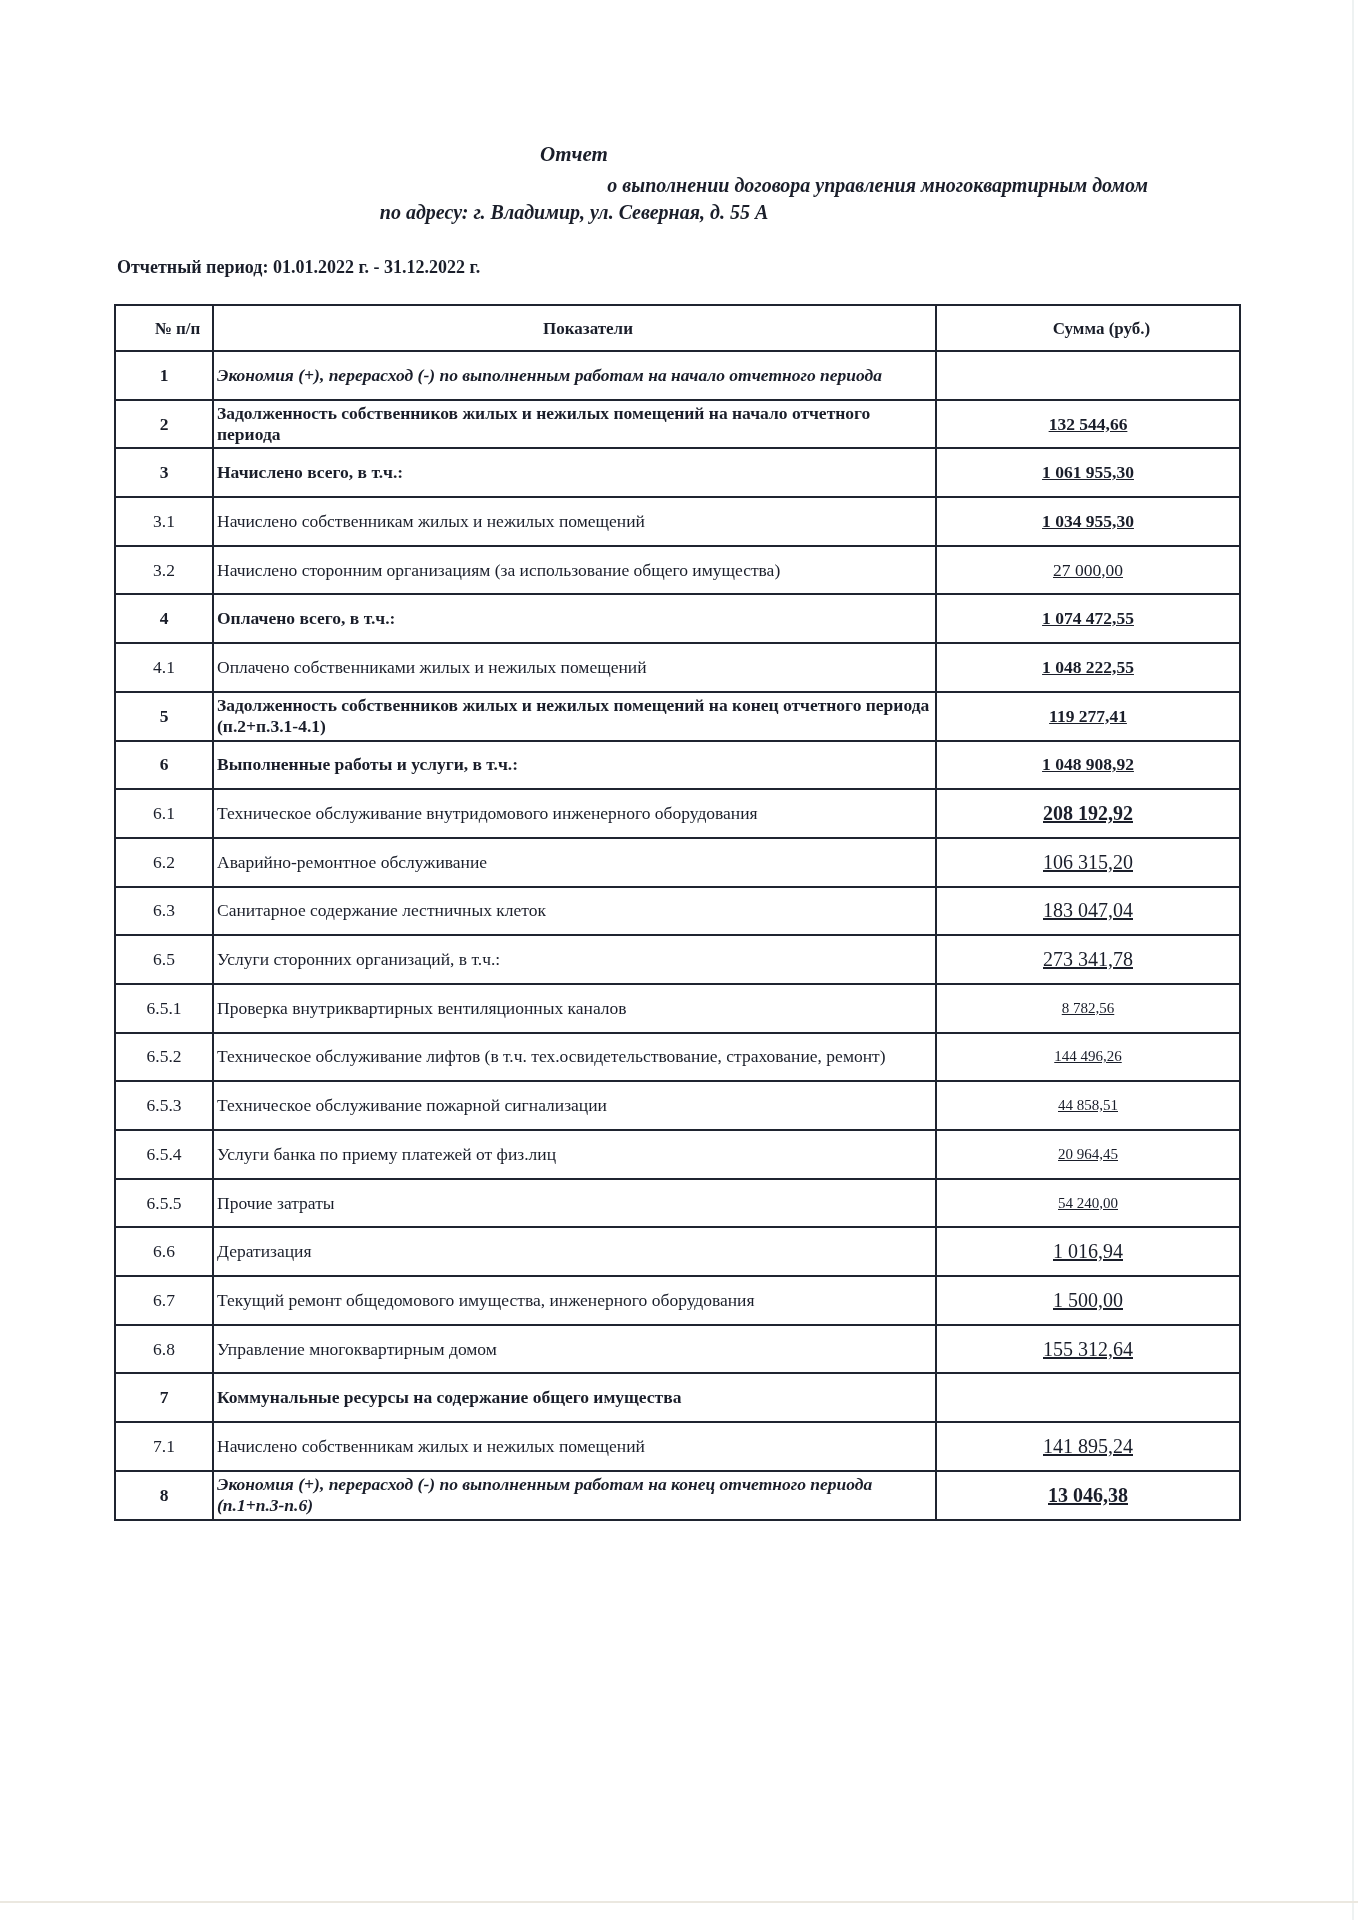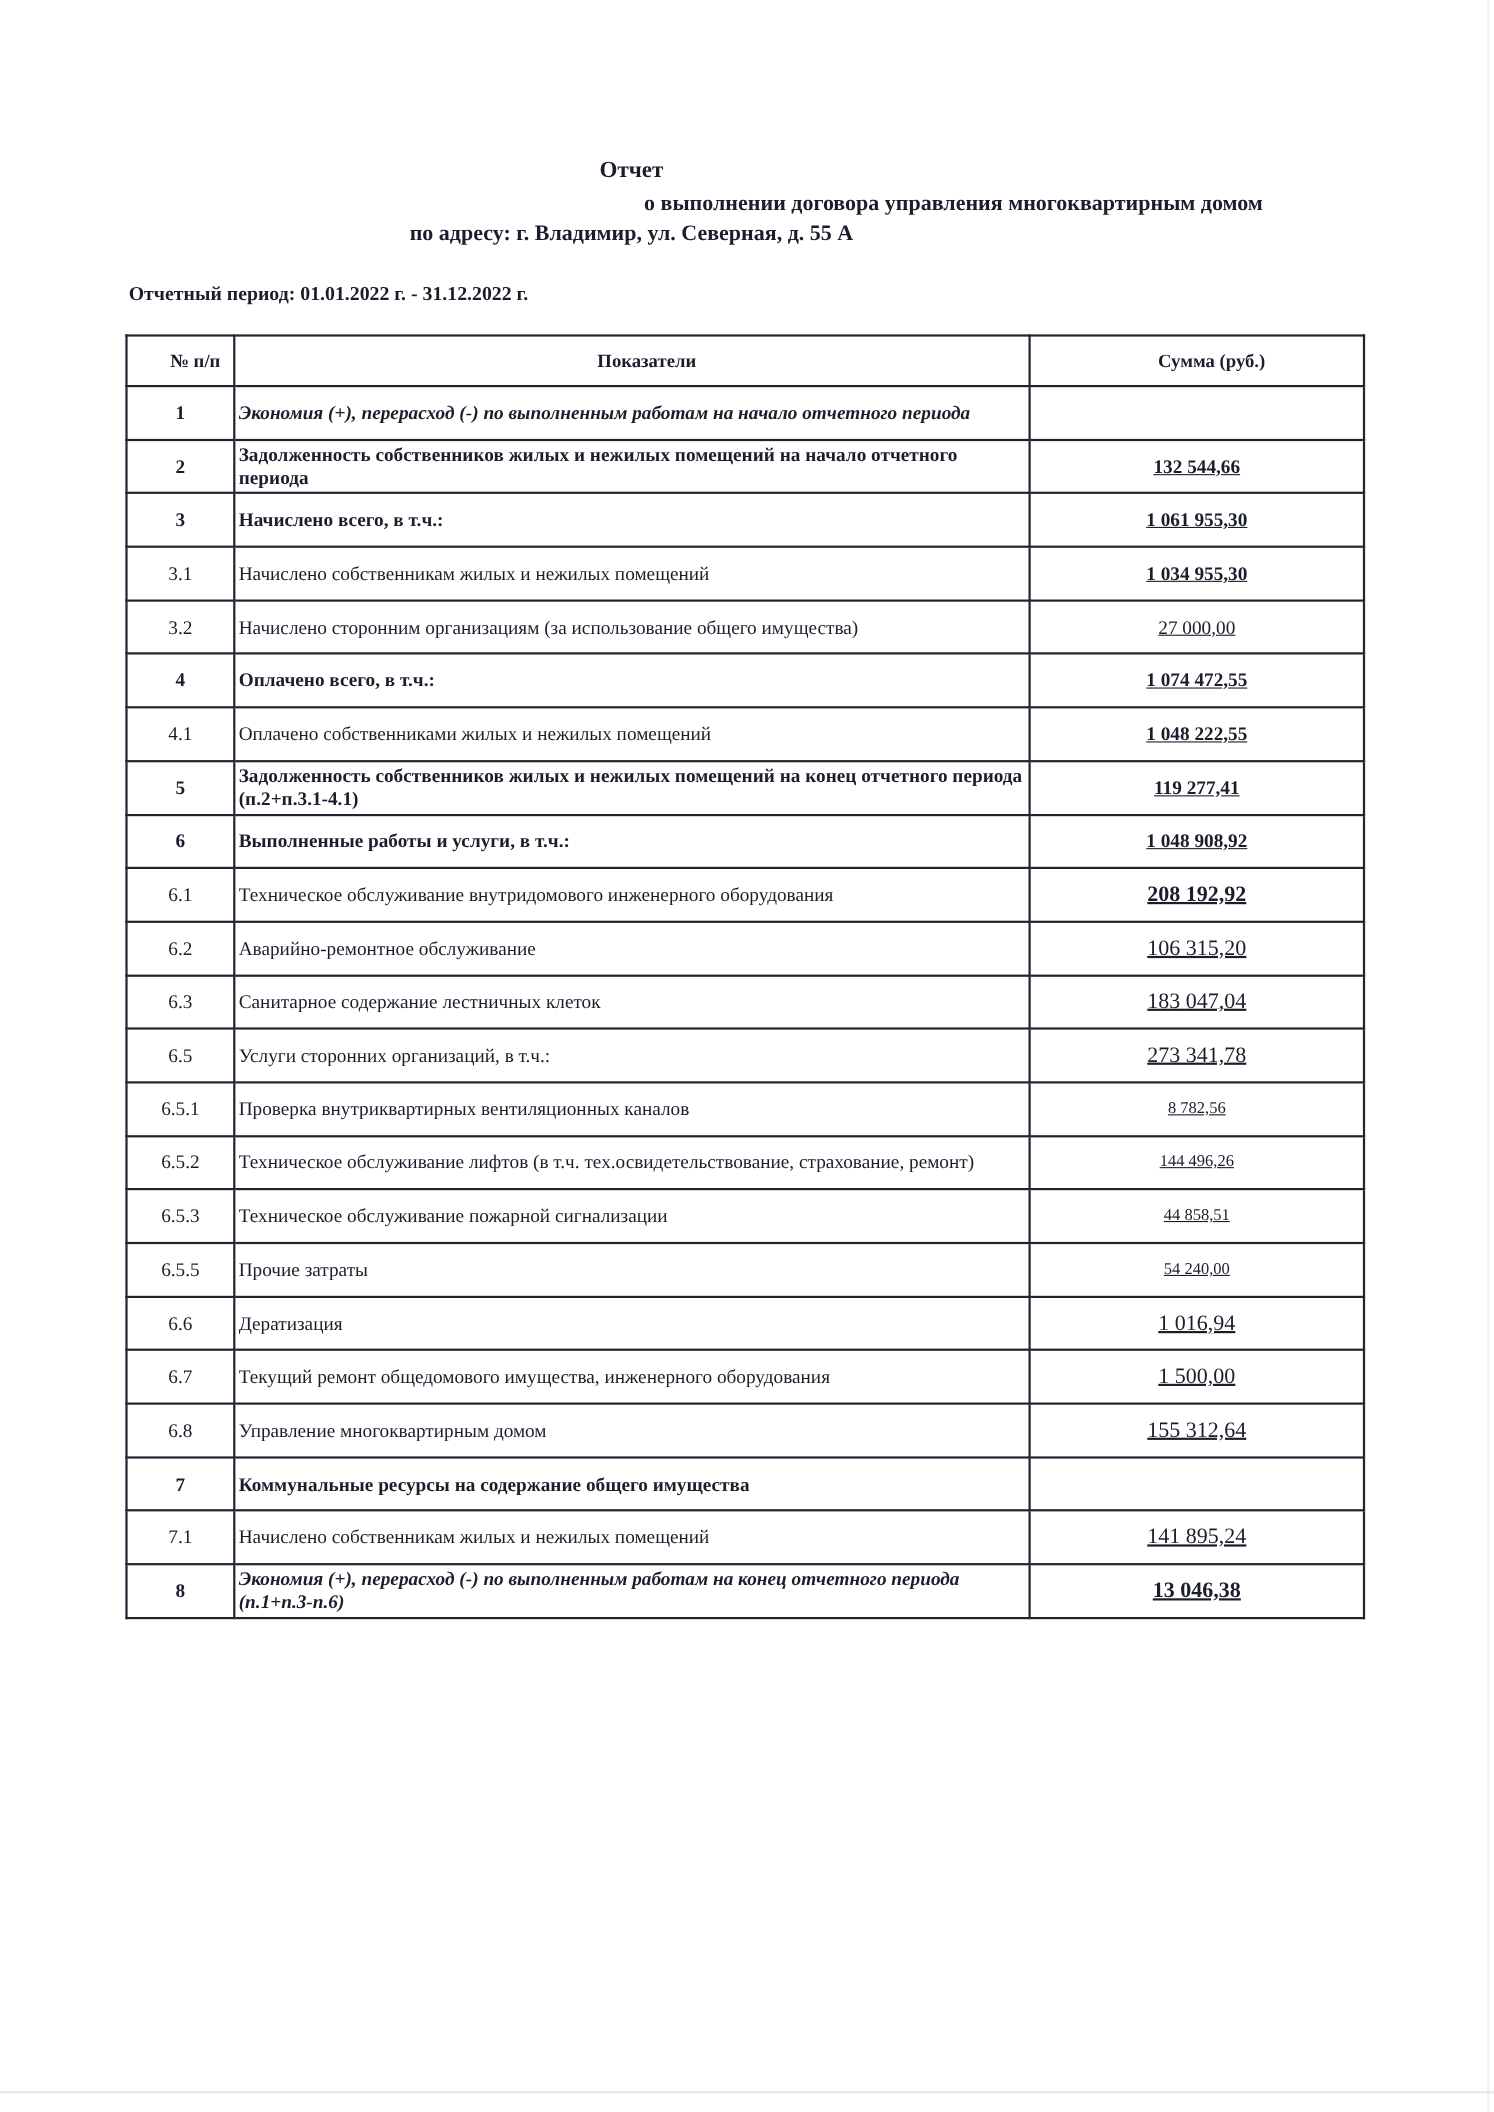--- a/index.html
+++ b/index.html
@@ -2,21 +2,21 @@
 <html><head>
 <meta charset="utf-8">
 <style>
   html, body { margin: 0; padding: 0; }
   body {
     width: 1358px; height: 1920px; background: #ffffff; position: relative; overflow: hidden;
     font-family: "Liberation Serif", "DejaVu Serif", serif; color: #1a1e2a;
   }
   .edge-v { position: absolute; left: 1352px; top: 0; width: 2px; height: 1920px; background: #eef2f2; }
   .edge-h { position: absolute; left: 0; top: 1901px; width: 1358px; height: 2px; background: #ebe8e0; }
-  .title { position: absolute; left: 0; width: 1148px; text-align: center; font-weight: bold; }
+  .title { position: absolute; left: 0; width: 1148px; text-align: center; font-weight: bold; font-style: italic; }
   .t1 { top: 142px; font-size: 21px; }
   .t2 { top: 174px; font-size: 20px; text-align: right; }
   .t3 { top: 201px; font-size: 20px; }
   .period { position: absolute; left: 117px; top: 257px; font-size: 18px; font-weight: bold; }
   table.report {
     position: absolute; left: 114px; top: 304px; width: 1125px;
     border-collapse: collapse; table-layout: fixed; font-size: 17.5px;
   }
   table.report td, table.report th {
     border: 2px solid #1f2430; padding: 0 3px; vertical-align: middle; line-height: 21px;
@@ -130,20 +130,25 @@
       <td class="num">6.5.2</td>
       <td class="label">Техническое обслуживание лифтов (в т.ч. тех.освидетельствование, страхование, ремонт)</td>
       <td class="sum sum-sm">144 496,26</td>
     </tr>
     <tr class="row">
       <td class="num">6.5.3</td>
       <td class="label">Техническое обслуживание пожарной сигнализации</td>
       <td class="sum sum-sm">44 858,51</td>
     </tr>
     <tr class="row">
+      <td class="num">6.5.4</td>
+      <td class="label">Услуги банка по приему платежей от физ.лиц</td>
+      <td class="sum sum-sm">20 964,45</td>
+    </tr>
+    <tr class="row">
       <td class="num">6.5.5</td>
       <td class="label">Прочие затраты</td>
       <td class="sum sum-sm">54 240,00</td>
     </tr>
     <tr class="row">
       <td class="num">6.6</td>
       <td class="label">Дератизация</td>
       <td class="sum sum-lg">1 016,94</td>
     </tr>
     <tr class="row">

